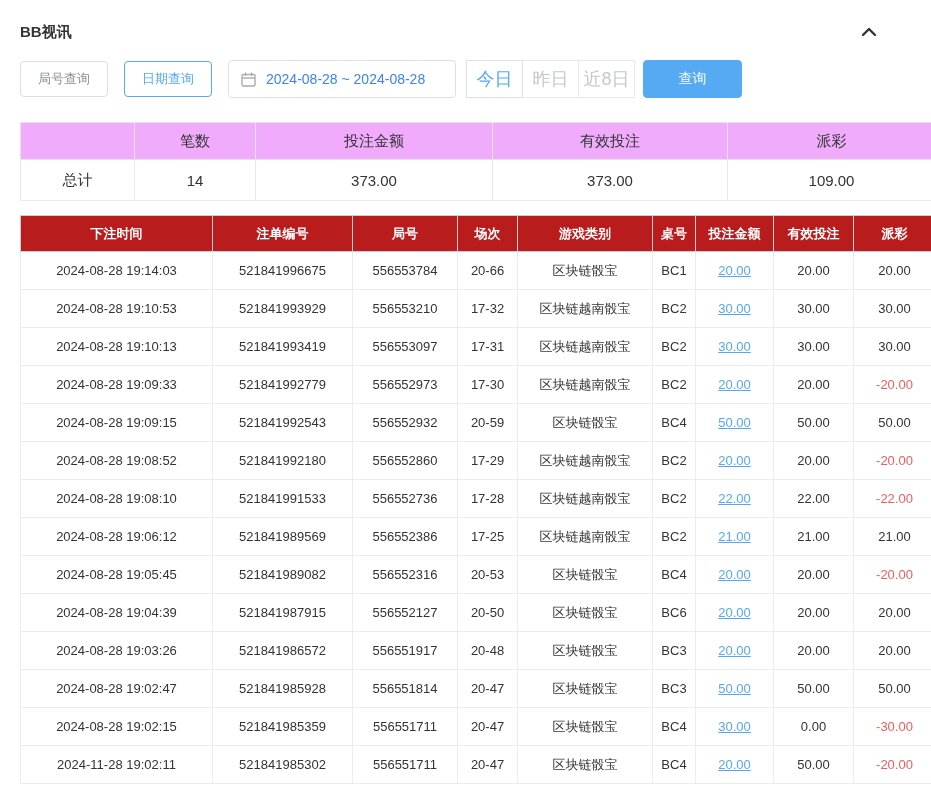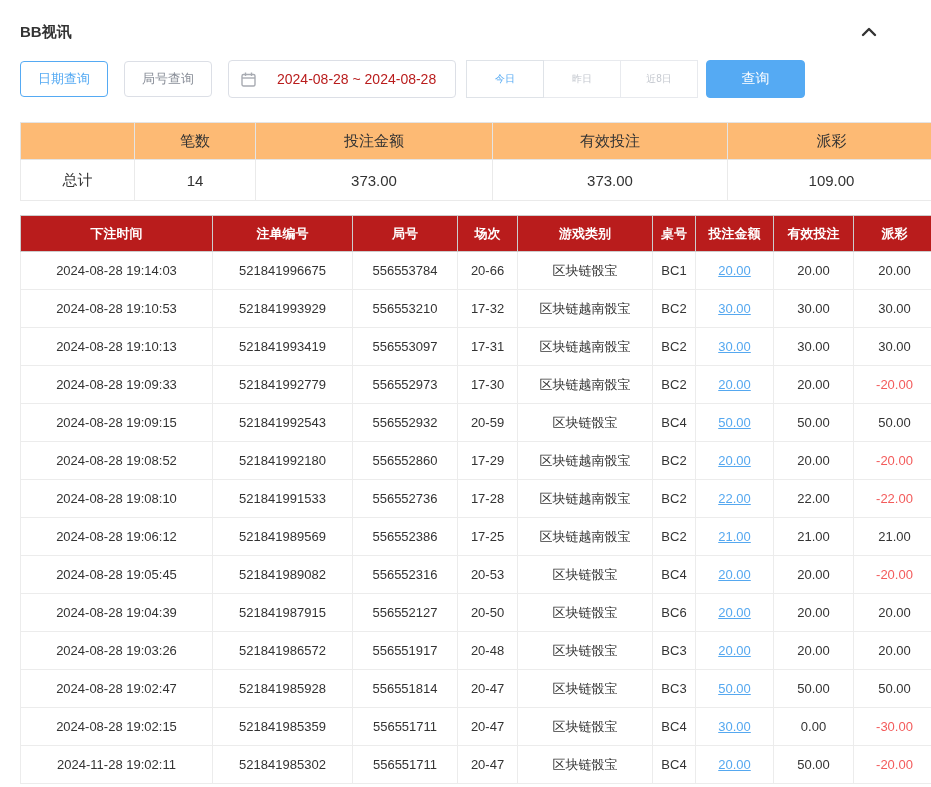--- a/index.html
+++ b/index.html
@@ -19,45 +19,45 @@
   
   .filter-bar { display: flex; align-items: center; margin-top: 16px; height: 38px; }
   .tab-btn {
     height: 36px; padding: 0 17px; border-radius: 4px; background: #fff;
     font-size: 13px; cursor: pointer; border: 1px solid #dcdfe6; color: #8a8f99;
   }
   .tab-btn.active { border-color: #55aaf3; color: #55aaf3; }
   .tab-btn + .tab-btn { margin-left: 16px; }
 
   .date-input {
-    display: flex; align-items: center; gap: 21px;
+    display: flex; align-items: center; gap: 10px;
     height: 38px; width: 228px; margin-left: 16px; padding: 0 12px;
     border: 1px solid #dcdfe6; border-radius: 4px;
-    font-size: 14px; color: #b91c1c; cursor: pointer; background: #fff;
+    font-size: 14px; color: #3b82f6; cursor: pointer; background: #fff;
   }
 
   .btn-group { display: flex; margin-left: 10px; }
   .btn-group button {
-    height: 38px; width: 78px; background: #fff; border: 1px solid #e8eaee;
-    font-size: 10px; color: #c4c8cf; cursor: pointer; margin-left: -1px;
+    height: 38px; width: 57px; background: #fff; border: 1px solid #e8eaee;
+    font-size: 18px; color: #c4c8cf; cursor: pointer; margin-left: -1px;
   }
   .btn-group button:first-child { margin-left: 0; }
   .btn-group button.active { color: #55aaf3; border-color: #dfe3e8; position: relative; z-index: 1; }
 
   .primary-btn {
     height: 38px; width: 99px; margin-left: 8px;
     background: #55aaf3; color: #fff; border: 1px solid #55aaf3;
     border-radius: 4px; font-size: 14px; cursor: pointer;
   }
 
   
   table { border-collapse: collapse; table-layout: fixed; }
   .summary-table { width: 915px; margin-top: 24px; font-size: 15px; }
   .summary-table th {
-    background: #fdba74; border: 1px solid #e4e4e4; height: 37px;
+    background: #f0abfc; border: 1px solid #e4e4e4; height: 37px;
     font-weight: normal; color: #333; text-align: center;
   }
   .summary-table td {
     border: 1px solid #eaeaea; height: 41px; text-align: center; color: #333;
   }
 
   
   .records-table { width: 915px; margin-top: 14px; font-size: 13px; }
   .records-table th {
     background: #b91c1c; color: #fff; height: 36px;
@@ -80,22 +80,22 @@
   <div class="panel-header">
     <span class="panel-title">BB视讯</span>
     <span class="chevron-btn">
       <svg width="16" height="10" viewBox="0 0 16 10">
           <polyline points="2,8 8,2 14,8" fill="none" stroke="#333" stroke-width="2.4" stroke-linecap="round" stroke-linejoin="round"></polyline>
         </svg>
     </span>
   </div>
 
   <div class="filter-bar">
+    <button class="tab-btn">局号查询</button>
     <button class="tab-btn active">日期查询</button>
-    <button class="tab-btn">局号查询</button>
 
     <div class="date-input">
       <span>
         <svg width="15" height="15" viewBox="0 0 15 15">
           <rect x="1" y="2.5" width="13" height="11.5" rx="1.5" fill="none" stroke="#a8abb2" stroke-width="1.4"></rect>
           <line x1="1" y1="6" x2="14" y2="6" stroke="#a8abb2" stroke-width="1.4"></line>
           <line x1="4.5" y1="0.5" x2="4.5" y2="4" stroke="#a8abb2" stroke-width="1.4"></line>
           <line x1="10.5" y1="0.5" x2="10.5" y2="4" stroke="#a8abb2" stroke-width="1.4"></line>
         </svg>
       </span>

